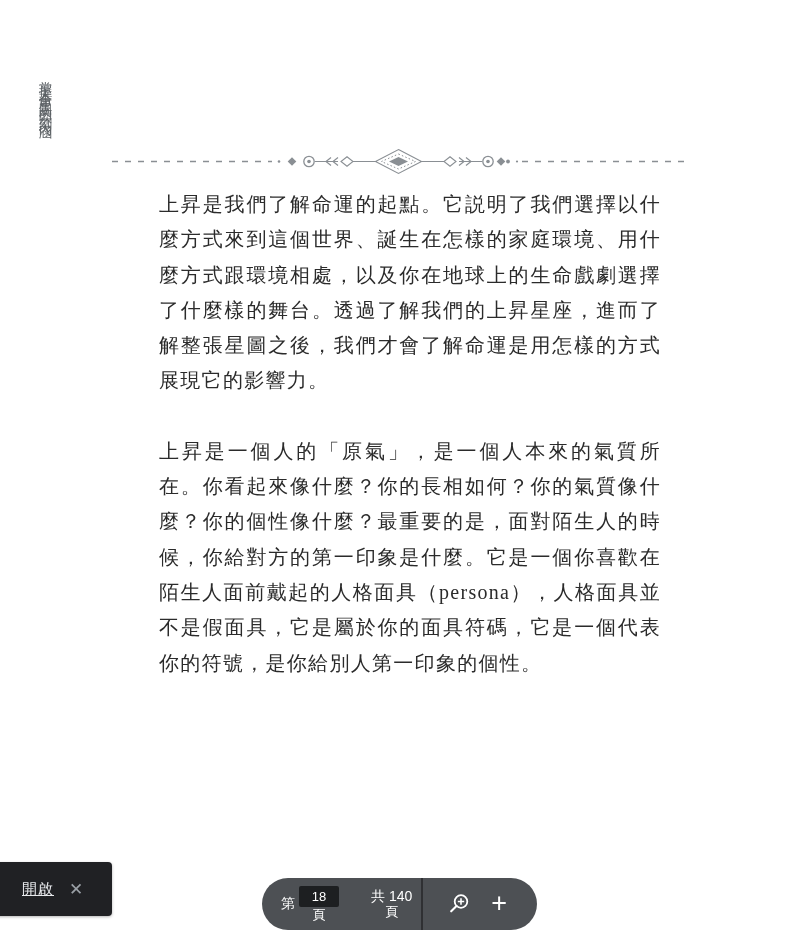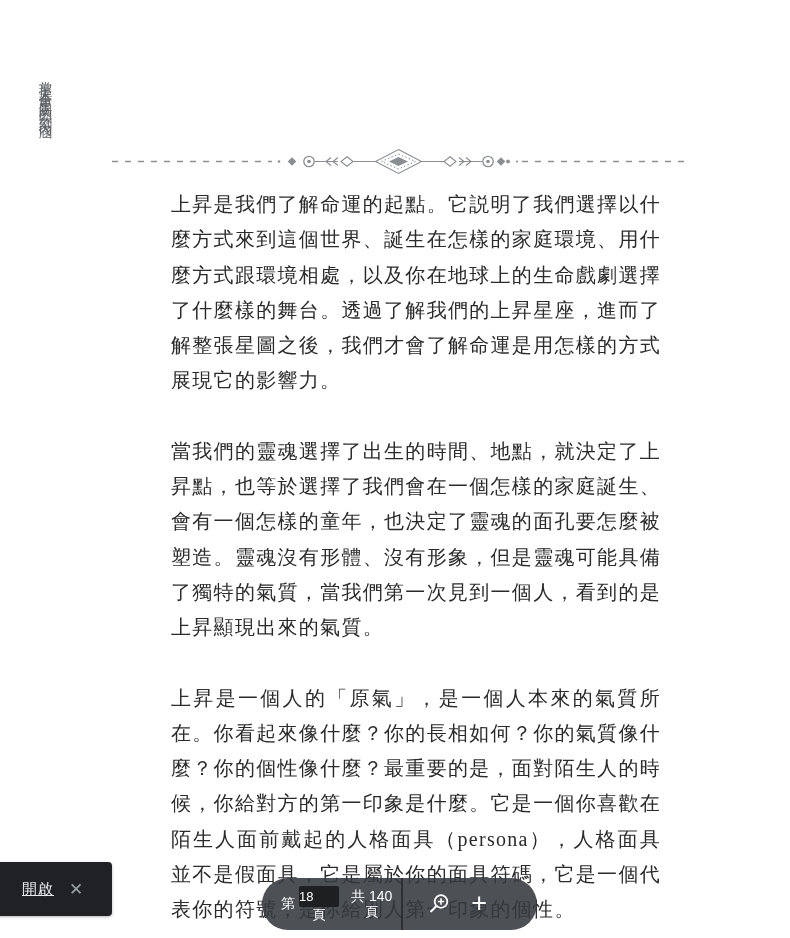--- a/index.html
+++ b/index.html
@@ -20,37 +20,37 @@
   .divider { position:absolute; left:112px; top:148px; width:573px; height:27px; }
   .divider svg { display:block; }
 
   
   .content {
     position:absolute; left:159px; top:187px; width:502px;
     font-family:"Liberation Serif", "DejaVu Serif", serif;
     font-size:20px; line-height:35.3px; letter-spacing:1.3px;
     color:#2b2b2b; text-align:justify;
   }
-  .content p { margin:0 0 35px 12px; }
+  .content p { margin:0 0 35px 0; }
 
   
   .toolbar {
     position:absolute; left:262px; top:878px; width:275px; height:52px;
     border-radius:26px; background:rgba(52,56,60,0.88);
     display:flex; align-items:center; color:#ffffff; box-sizing:border-box;
     overflow:hidden;
   }
   .page-group { display:flex; align-items:center; margin-left:19px; }
   .zh { font-size:14px; color:#ffffff; }
   .col { display:flex; flex-direction:column; align-items:center; line-height:15px; margin-left:4px; }
   .col .small { font-size:13px; }
-  .col2 { margin-left:12px; }
+  .col2 { margin-left:32px; }
   .page-input {
     width:40px; height:21px; background:#1d1f21; border:none; border-radius:2px;
-    color:#ffffff; text-align:left; font-size:13px; font-family:"Liberation Sans", sans-serif;
+    color:#ffffff; text-align:center; font-size:13px; font-family:"Liberation Sans", sans-serif;
     padding:0; outline:none;
   }
   .vdiv { width:2px; height:52px; background:rgba(30,31,34,0.65); margin-left:9px; flex:none; }
   .iconbtn {
     width:40px; height:40px; display:flex; align-items:center; justify-content:center;
     background:none; border:none; color:#ffffff; padding:0; cursor:pointer;
   }
   .iconbtn.first { margin-left:16px; }
   .plus-glyph { font-size:27px; font-weight:400; line-height:1; transform:translateY(-1px); }
 
@@ -105,21 +105,20 @@
         <circle cx="376" cy="13.5" r="1.8"></circle>
         <path d="M180 9.3 L184.3 13.5 180 17.7 175.7 13.5 Z"></path>
         <path d="M389 9.3 L393.3 13.5 389 17.7 384.7 13.5 Z"></path>
         <path d="M286.5 9 L296 13.5 286.5 18 277 13.5 Z"></path>
       </g>
     </svg>
   </div>
 
   <div class="content">
     <p>上昇是我們了解命運的起點。它説明了我們選擇以什麼方式來到這個世界、誕生在怎樣的家庭環境、用什麼方式跟環境相處，以及你在地球上的生命戲劇選擇了什麼樣的舞台。透過了解我們的上昇星座，進而了解整張星圖之後，我們才會了解命運是用怎樣的方式展現它的影響力。</p>
-    <p>當我們的靈魂選擇了出生的時間、地點，就決定了上昇點，也等於選擇了我們會在一個怎樣的家庭誕生、會有一個怎樣的童年，也決定了靈魂的面孔要怎麼被塑造。靈魂沒有形體、沒有形象，但是靈魂可能具備了獨特的氣質，當我們第一次見到一個人，看到的是上昇顯現出來的氣質。</p>
     <p>上昇是一個人的「原氣」，是一個人本來的氣質所在。你看起來像什麼？你的長相如何？你的氣質像什麼？你的個性像什麼？最重要的是，面對陌生人的時候，你給對方的第一印象是什麼。它是一個你喜歡在陌生人面前戴起的人格面具（persona），人格面具並不是假面具，它是屬於你的面具符碼，它是一個代表你的符號，是你給別人第一印象的個性。</p>
 
   </div>
 
   <div class="toolbar">
     <div class="page-group">
       <span class="zh">第</span>
       <span class="col">
         <input class="page-input" value="18" style="">
         <span class="small">頁</span>

